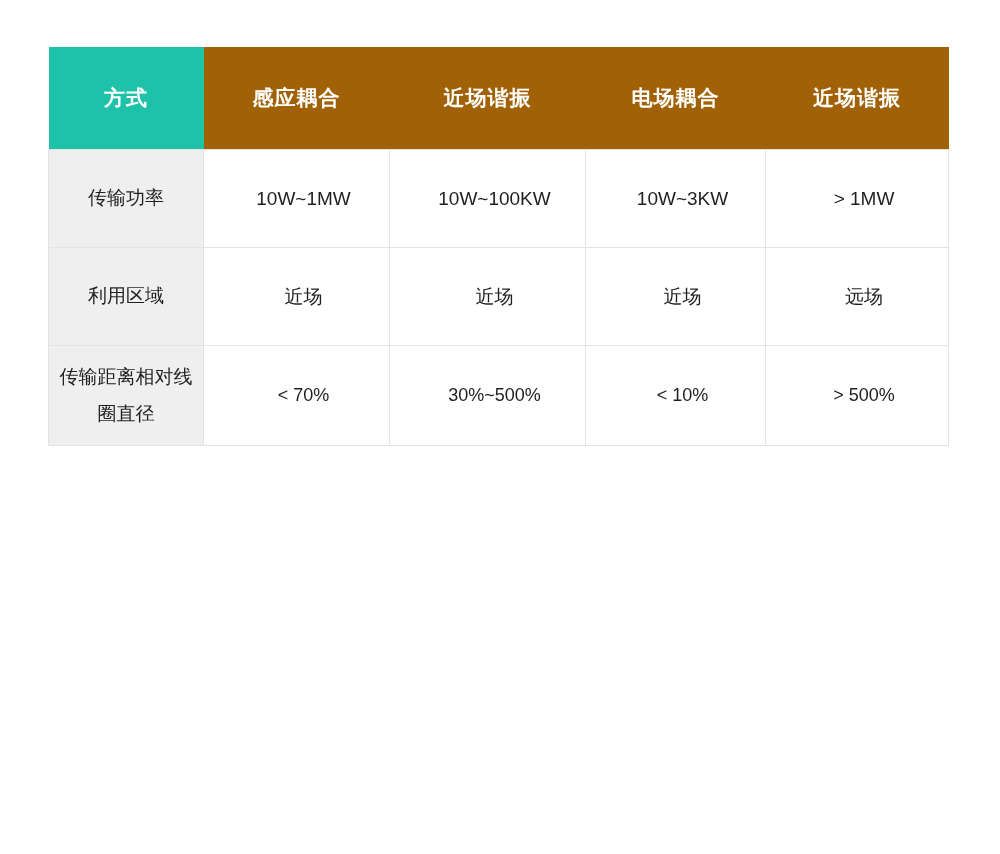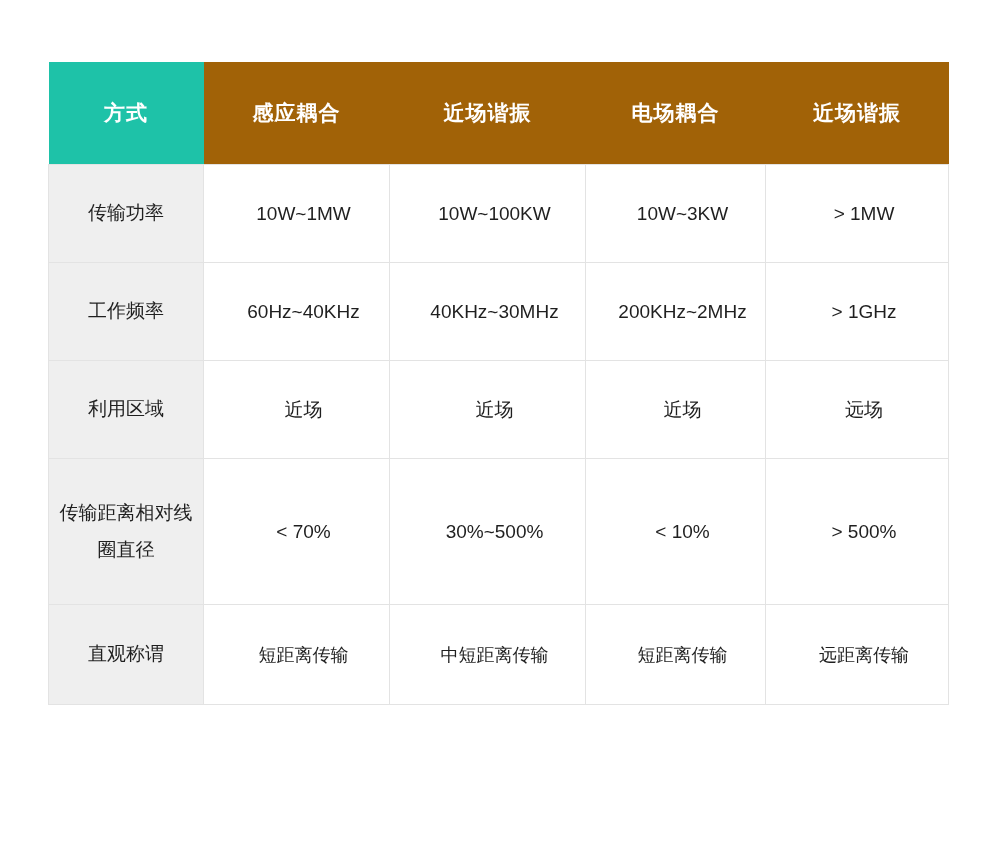--- a/index.html
+++ b/index.html
@@ -15,21 +15,21 @@
   }
   .page {
     position: relative;
     width: 1000px;
     height: 854px;
     box-sizing: border-box;
   }
   .table-wrap {
     position: absolute;
     left: 48px;
-    top: 62px;
+    top: 47px;
     width: 900px;
   }
   table.comparison {
     border-collapse: collapse;
     table-layout: fixed;
     width: 900px;
     background: #ffffff;
   }
   table.comparison col.c0 { width: 155px; }
   table.comparison col.c1 { width: 186px; }
@@ -106,43 +106,29 @@
       </thead>
       <tbody>
         <tr>
           <td class="rowhead">传输功率</td>
           <td class="value">10W~1MW</td>
           <td class="value">10W~100KW</td>
           <td class="value">10W~3KW</td>
           <td class="value">&gt; 1MW</td>
         </tr>
         <tr>
-          <td class="rowhead">工作频率</td>
-          <td class="value">60Hz~40KHz</td>
-          <td class="value">40KHz~30MHz</td>
-          <td class="value">200KHz~2MHz</td>
-          <td class="value">&gt; 1GHz</td>
-        </tr>
-        <tr>
           <td class="rowhead">利用区域</td>
           <td class="value">近场</td>
           <td class="value">近场</td>
           <td class="value">近场</td>
           <td class="value">远场</td>
         </tr>
         <tr class="tall">
           <td class="rowhead">传输距离相对线圈直径</td>
           <td class="value">&lt; 70%</td>
           <td class="value">30%~500%</td>
           <td class="value">&lt; 10%</td>
           <td class="value">&gt; 500%</td>
         </tr>
-        <tr>
-          <td class="rowhead">直观称谓</td>
-          <td class="value">短距离传输</td>
-          <td class="value">中短距离传输</td>
-          <td class="value">短距离传输</td>
-          <td class="value">远距离传输</td>
-        </tr>
       </tbody>
     </table>
   </div>
 </div>
 
 </body></html>

